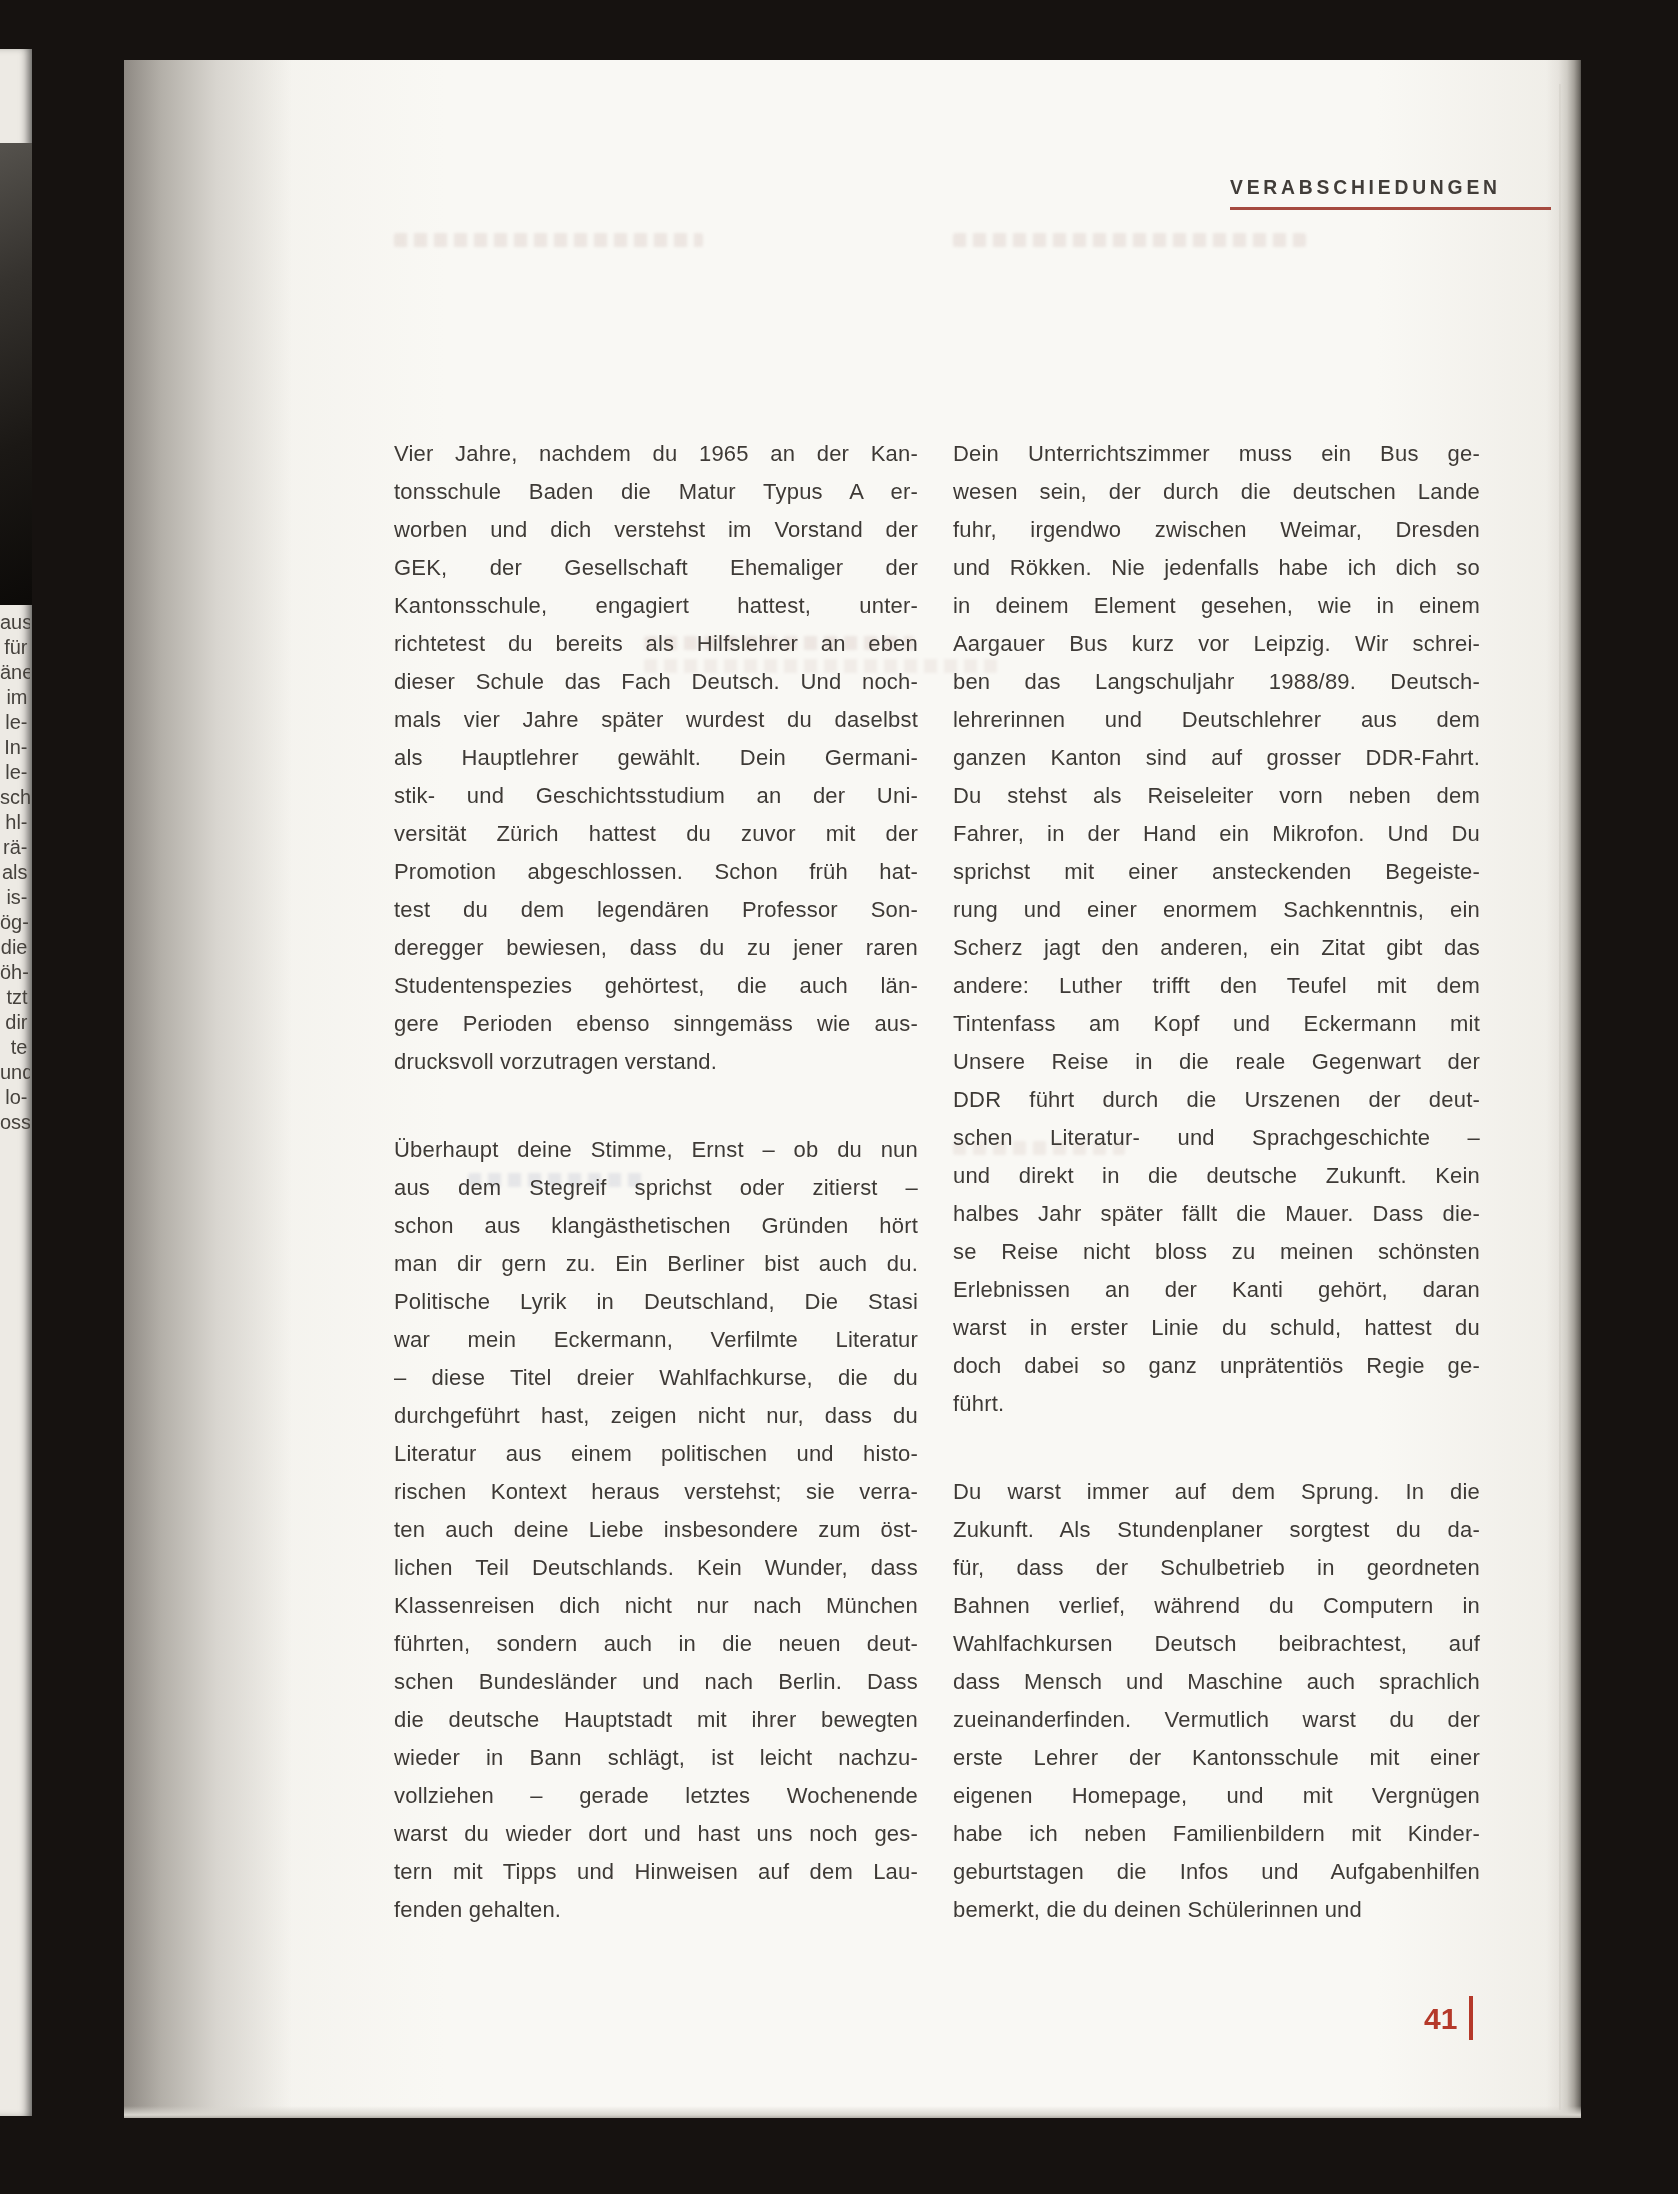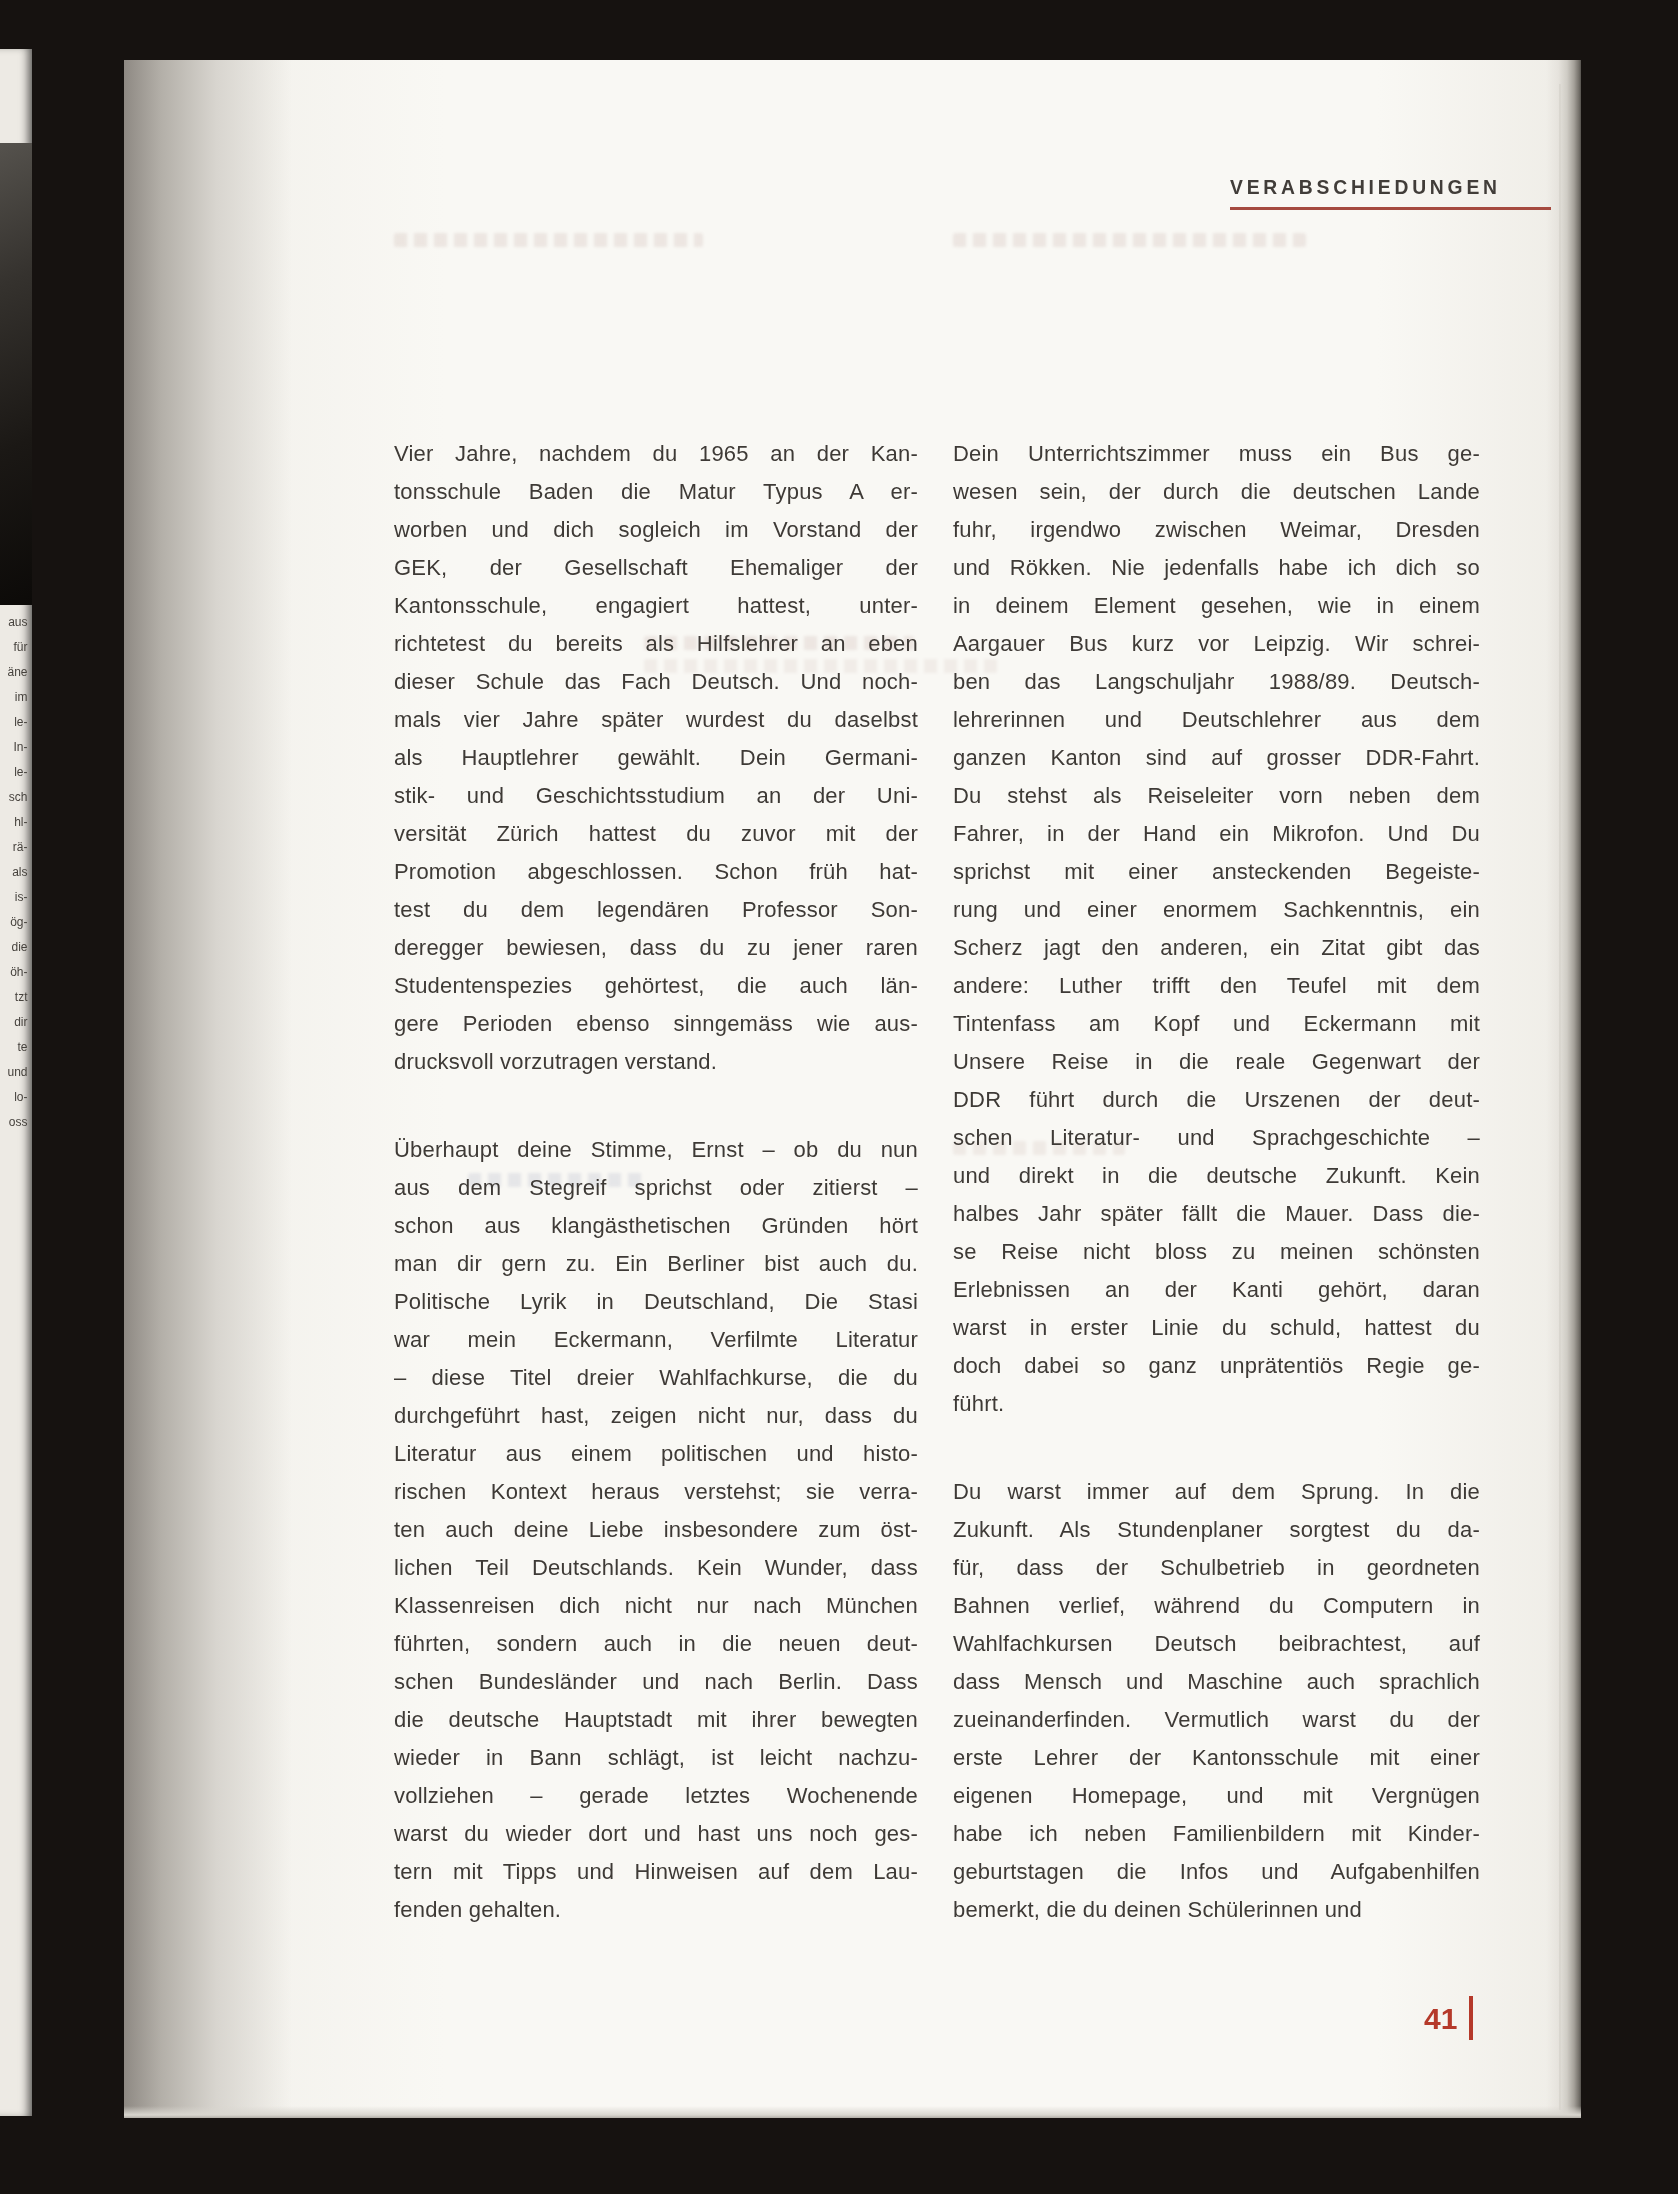--- a/index.html
+++ b/index.html
@@ -16,21 +16,21 @@
     position:absolute; left:0; top:49px; width:32px; height:2067px;
     background:#edeae4;
     box-shadow: inset -7.6px 0 10px -4.2px rgba(0,0,0,.65);
   }
   .left-photo {
     position:absolute; left:0; top:94px; width:32px; height:462px;
     background:linear-gradient(155deg,#55524d 0%, #35322e 30%, #1b1815 65%, #0c0a08 100%);
   }
   .left-fragments { position:absolute; left:0; top:561px; width:30px; }
   .fragment {
-    height:25px; line-height:25px; font-size:12px; color:#46423d;
+    height:25px; line-height:25px; font-size:20px; color:#46423d;
     text-align:right; padding-right:2.5px; overflow:hidden; white-space:nowrap;
   }
 
   
   .main-page {
     position:absolute; left:124px; top:60px; width:1457px; height:2058px;
     background:linear-gradient(to right,#f0eee8 0%, #f9f8f4 22%, #f9f8f4 86%, #efede7 99%);
   }
   .gutter-shade {
     position:absolute; left:0; top:0; width:168px; height:100%;
@@ -139,21 +139,21 @@
 
     <div class="header-block">
       <div class="header-text">VERABSCHIEDUNGEN</div>
       <div class="header-rule"></div>
     </div>
 
     <div class="col col-left">
         <div class="paragraph">
           <div class="line">Vier Jahre, nachdem du 1965 an der Kan-</div>
           <div class="line">tonsschule Baden die Matur Typus A er-</div>
-          <div class="line">worben und dich sogleich im Vorstand der</div>
+          <div class="line">worben und dich verstehst im Vorstand der</div>
           <div class="line">GEK, der Gesellschaft Ehemaliger der</div>
           <div class="line">Kantonsschule, engagiert hattest, unter-</div>
           <div class="line">richtetest du bereits als Hilfslehrer an eben</div>
           <div class="line">dieser Schule das Fach Deutsch. Und noch-</div>
           <div class="line">mals vier Jahre später wurdest du daselbst</div>
           <div class="line">als Hauptlehrer gewählt. Dein Germani-</div>
           <div class="line">stik- und Geschichtsstudium an der Uni-</div>
           <div class="line">versität Zürich hattest du zuvor mit der</div>
           <div class="line">Promotion abgeschlossen. Schon früh hat-</div>
           <div class="line">test du dem legendären Professor Son-</div>

